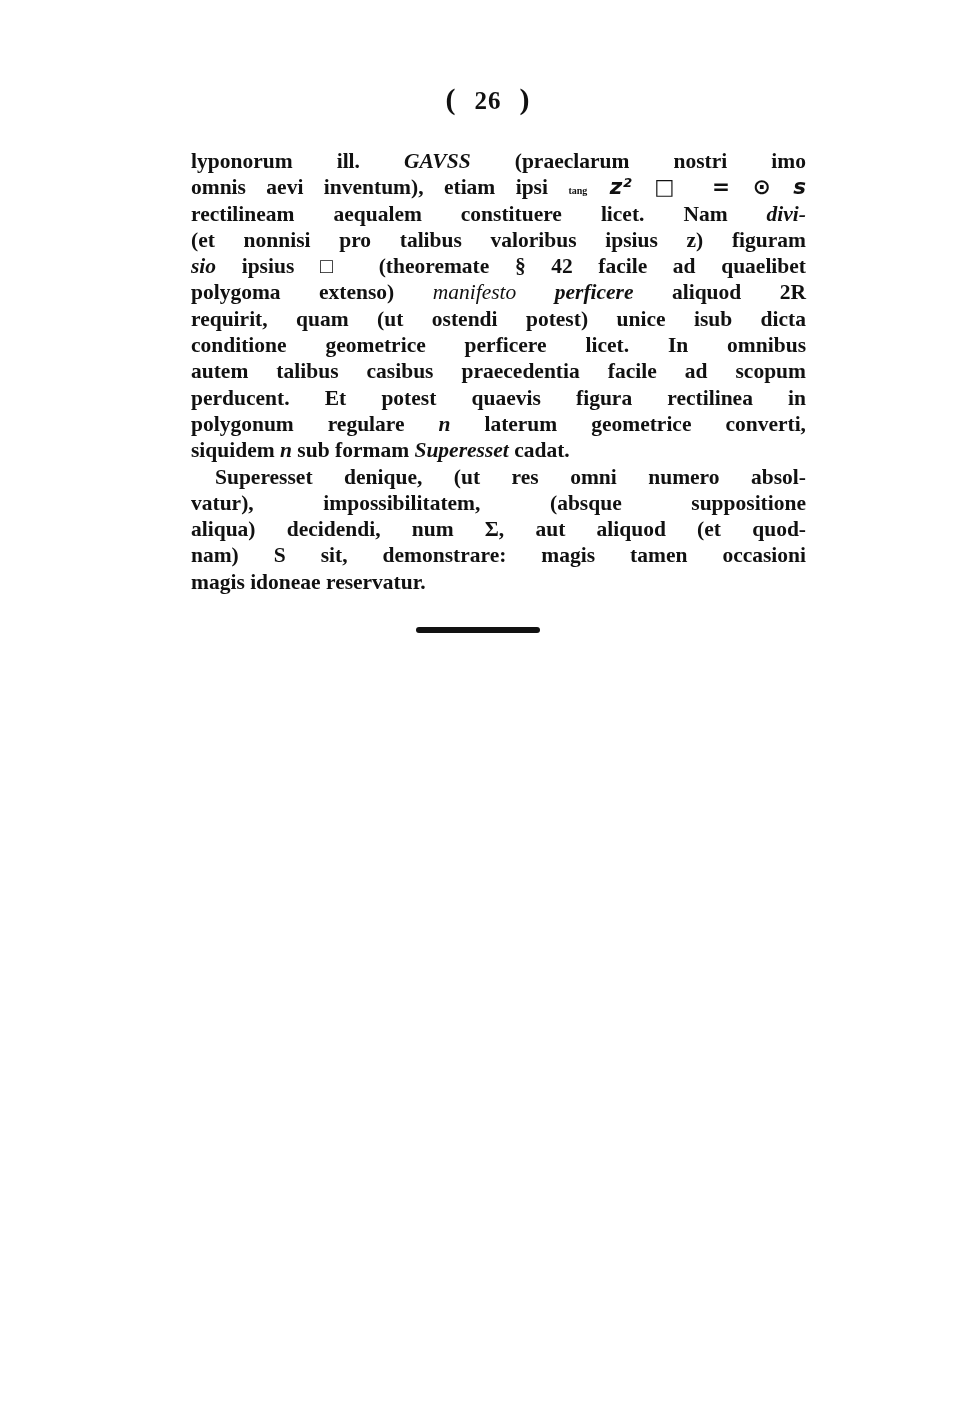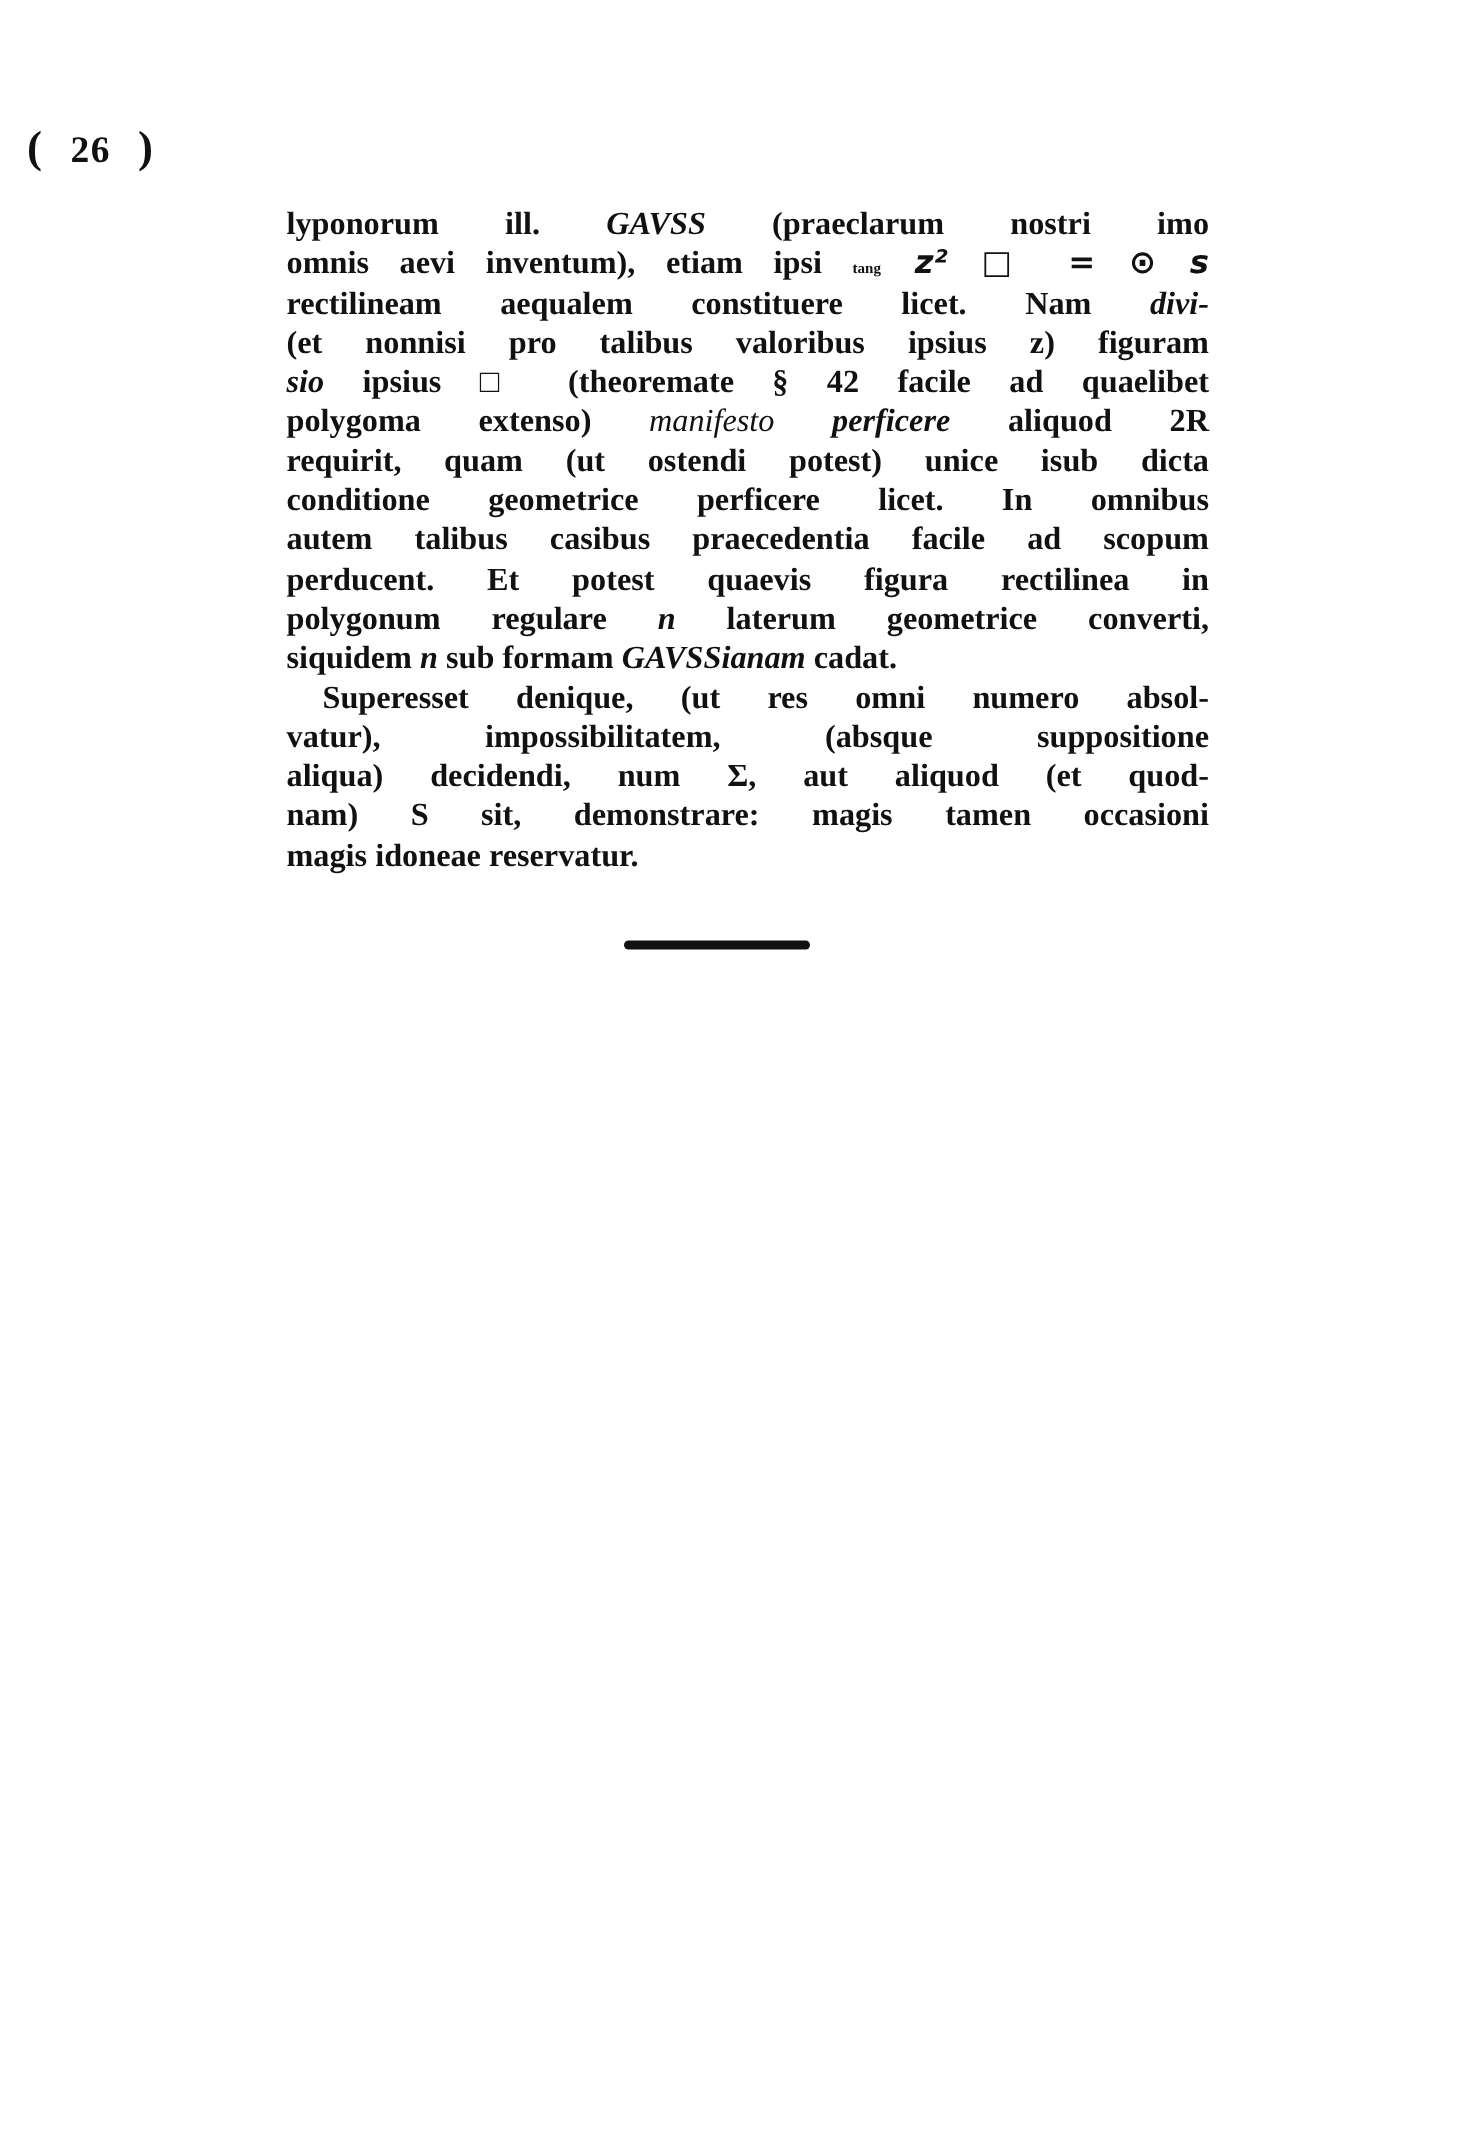--- a/index.html
+++ b/index.html
@@ -2,26 +2,26 @@
 <html><head>
   <meta charset="utf-8">
   <style>
     html, body { margin: 0; padding: 0; background: #ffffff; }
     body { width: 976px; height: 1425px; position: relative; overflow: hidden; }
     .page {
       position: absolute; left: 0; top: 0; width: 976px; height: 1425px; background: #fff;
       font-family: "Liberation Serif", "DejaVu Serif", serif; color: #111;
     }
     .folio {
-      position: absolute; top: 82px; left: 0; width: 976px; 
+      position: absolute; top: 82px; left: 0; width: 976px; text-align: center;
       font-size: 25px; font-weight: bold; letter-spacing: 1px;
     }
     .folio .paren { font-size: 30px; font-weight: bold; margin: 0 18px; }
     .text {
-      position: absolute; left: 191px; top: 136px; width: 615px;
+      position: absolute; left: 191px; top: 148px; width: 615px;
       font-size: 21.5px; font-weight: bold; line-height: 26.3px;
     }
     .line {
       display: block; text-align: justify; text-align-last: justify; white-space: nowrap;
       height: 26.3px;
     }
     .line.last { text-align-last: left; }
     .indent { padding-left: 24px; }
     .it { font-style: italic; }
     .sm { font-size: 10px; }
@@ -45,21 +45,21 @@
       <span class="line"><span>omnis aevi inventum), etiam ipsi </span><span class="sm">tang</span><span class="sym it"> z² □ = ⊙ s</span></span>
       <span class="line"><span>rectilineam aequalem constituere licet. Nam </span><span class="it">divi-</span></span>
       <span class="line"><span>(et nonnisi pro talibus valoribus ipsius z) figuram</span></span>
       <span class="line"><span class="it">sio</span><span> ipsius □ (theoremate § 42 facile ad quaelibet</span></span>
       <span class="line"><span>polygoma extenso) </span><span class="it" style="font-weight:normal">manifesto</span><span> </span><span class="it">perficere</span><span> aliquod 2R</span></span>
       <span class="line"><span>requirit, quam (ut ostendi potest) unice isub dicta</span></span>
       <span class="line"><span>conditione geometrice perficere licet. In omnibus</span></span>
       <span class="line"><span>autem talibus casibus praecedentia facile ad scopum</span></span>
       <span class="line"><span>perducent. Et potest quaevis figura rectilinea in</span></span>
       <span class="line"><span>polygonum regulare </span><span class="it">n</span><span> laterum geometrice converti,</span></span>
-      <span class="line last"><span>siquidem </span><span class="it">n</span><span> sub formam </span><span class="it">GAVSSianam</span><span> cadat.</span></span>
+      <span class="line last"><span>siquidem </span><span class="it">n</span><span> sub formam </span><span class="it">Superesset</span><span> cadat.</span></span>
     </div>
     <div>
       <span class="line indent"><span>Superesset denique, (ut res omni numero absol-</span></span>
       <span class="line"><span>vatur), impossibilitatem, (absque suppositione</span></span>
       <span class="line"><span>aliqua) decidendi, num Σ, aut aliquod (et quod-</span></span>
       <span class="line"><span>nam) S sit, demonstrare: magis tamen occasioni</span></span>
       <span class="line last"><span>magis idoneae reservatur.</span></span>
     </div>
   </div>
 

